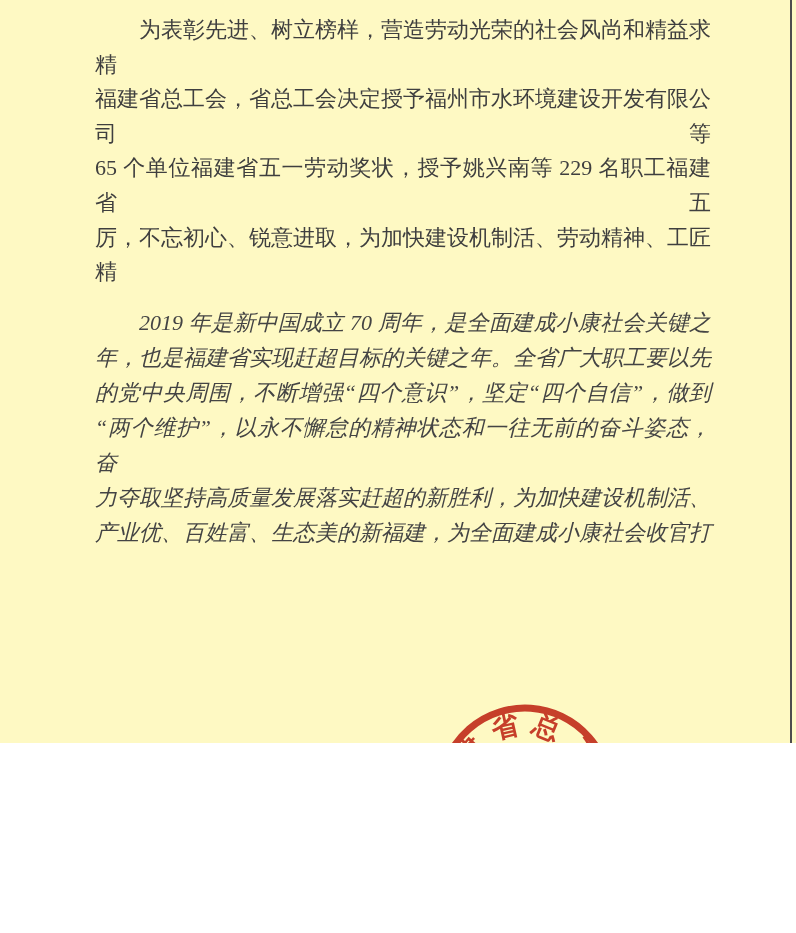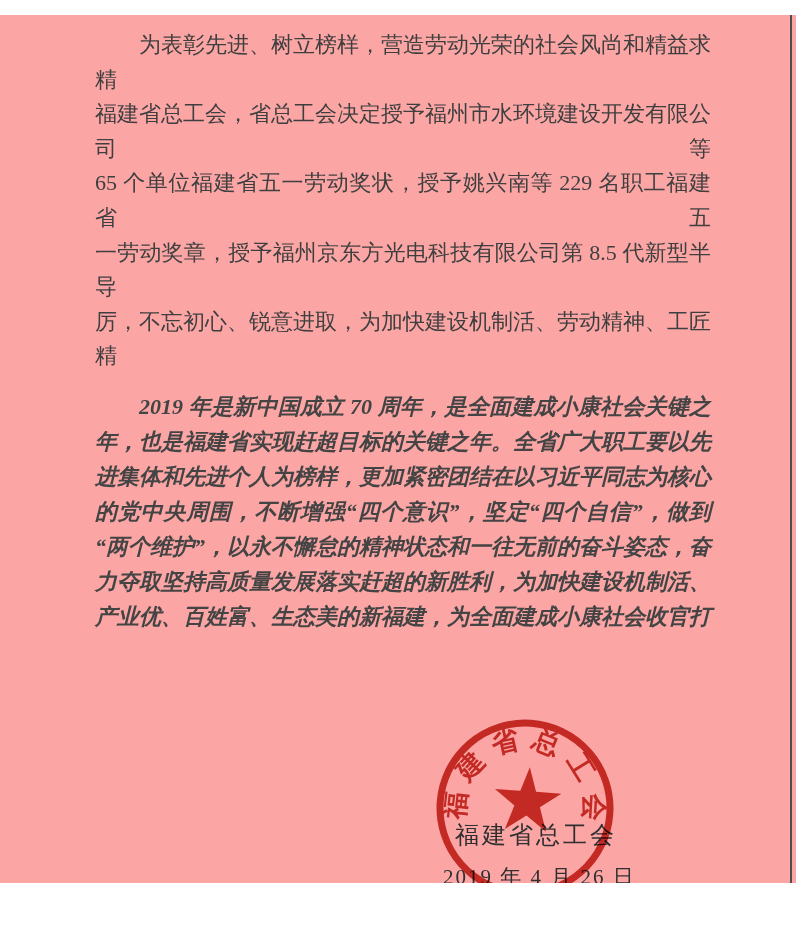--- a/index.html
+++ b/index.html
@@ -1,40 +1,39 @@
 <!DOCTYPE html>
 <html><head>
 <meta charset="utf-8">
 <style>
   html, body { margin: 0; padding: 0; background: #ffffff; }
   .page {
     position: relative;
     width: 796px;
-    height: 868px;
-    background: #fca5a5;
+    height: 743px;
+    background: #fef9c3;
     overflow: hidden;
     font-family: "Liberation Serif", "DejaVu Serif", serif;
     color: #3f3f3f;
-    margin-top: 15px;
   }
   .scan-edge-right {
     position: absolute;
     left: 790px; top: 0; width: 2px; height: 933px;
     background: #4d4d4d;
   }
   .content {
     position: absolute;
     left: 95px;
     top: 13px;
     width: 616px;
   }
   .para { font-size: 22px; }
   .para1 .line { line-height: 34.6px; }
   .para2 { margin-top: 15px; }
-  .para2 .line { line-height: 35px; font-weight: bold; }
+  .para2 .line { line-height: 35px; }
   .line { text-align: justify; white-space: nowrap; }
   .line.fill { text-align: justify; text-align-last: justify; white-space: normal; }
   .line.indent { text-indent: 2em; }
   .kai { font-style: italic; color: #444444; }
   .sig-org {
     position: absolute;
     left: 455px; top: 804px;
     font-size: 24px;
     letter-spacing: 3px;
     color: #2f2f2f;
@@ -74,28 +73,26 @@
 <body>
 
 <div class="page">
 
   <div class="content">
 
     <div class="para para1">
       <div class="line fill indent">为表彰先进、树立榜样，营造劳动光荣的社会风尚和精益求精</div>
       <div class="line fill">福建省总工会，省总工会决定授予福州市水环境建设开发有限公司等</div>
       <div class="line fill">65 个单位福建省五一劳动奖状，授予姚兴南等 229 名职工福建省五</div>
-      <div class="line fill">一劳动奖章，授予福州京东方光电科技有限公司第 8.5 代新型半导</div>
       <div class="line fill">厉，不忘初心、锐意进取，为加快建设机制活、劳动精神、工匠精</div>
     </div>
 
     <div class="para para2 kai">
       <div class="line fill indent">2019 年是新中国成立 70 周年，是全面建成小康社会关键之</div>
       <div class="line fill">年，也是福建省实现赶超目标的关键之年。全省广大职工要以先</div>
-      <div class="line fill">进集体和先进个人为榜样，更加紧密团结在以习近平同志为核心</div>
       <div class="line fill">的党中央周围，不断增强“四个意识”，坚定“四个自信”，做到</div>
       <div class="line fill">“两个维护”，以永不懈怠的精神状态和一往无前的奋斗姿态，奋</div>
       <div class="line fill">力夺取坚持高质量发展落实赶超的新胜利，为加快建设机制活、</div>
       <div class="line fill">产业优、百姓富、生态美的新福建，为全面建成小康社会收官打</div>
     </div>
 
   </div>
 
   <div class="sig-org">福建省总工会</div>
   <div class="sig-date">2019 年 4 月 26 日</div>

